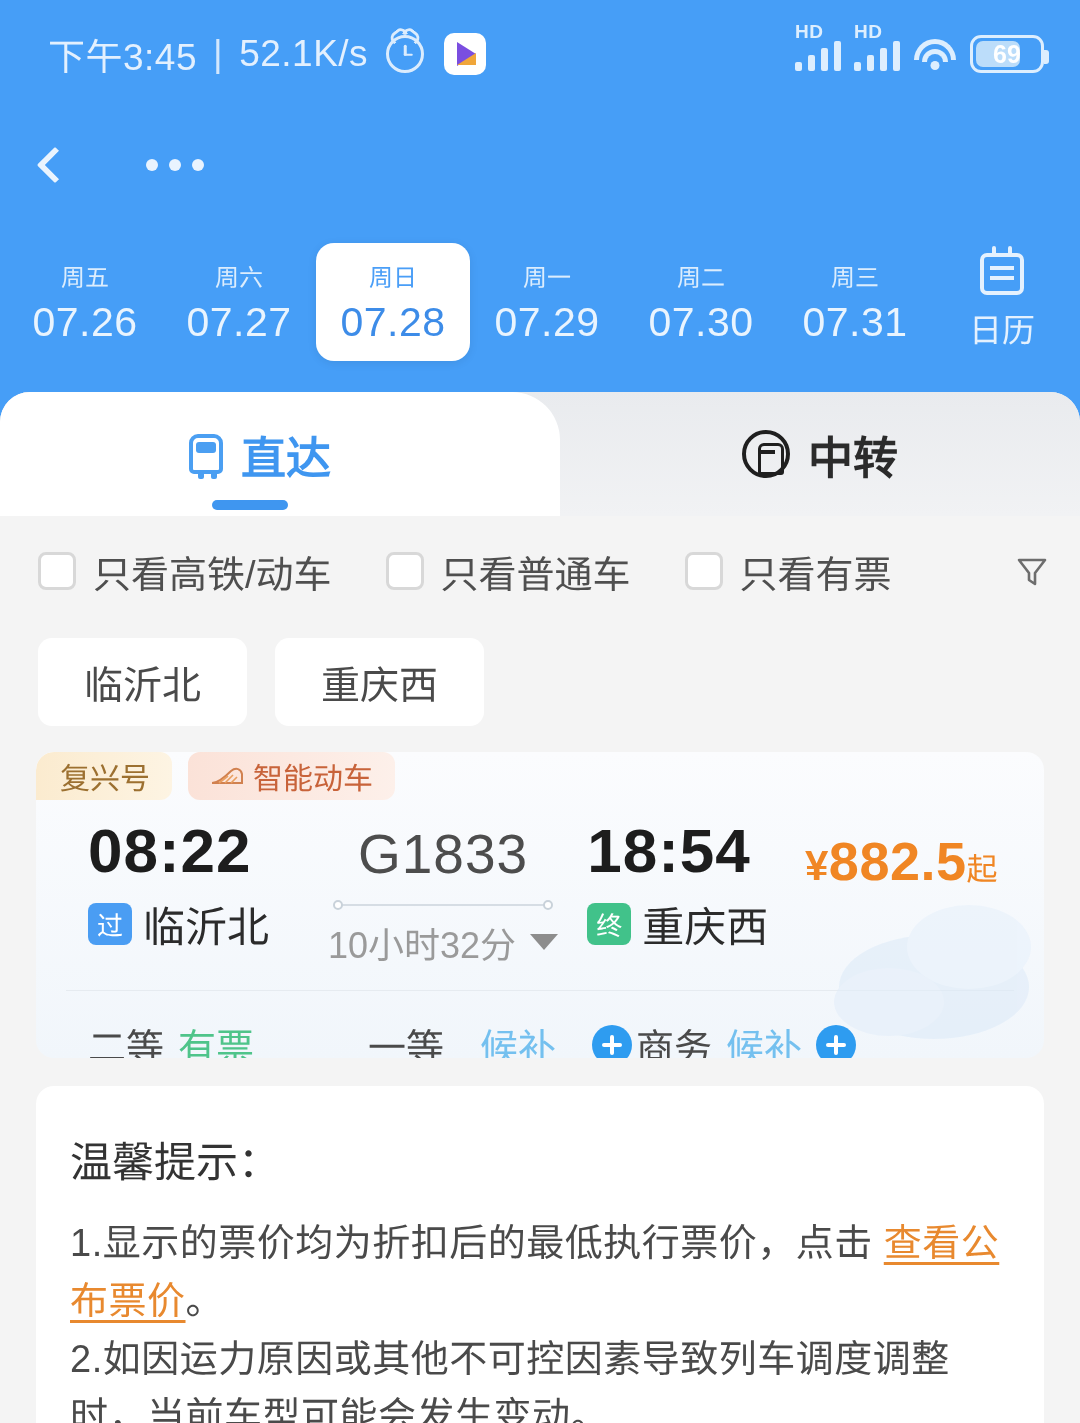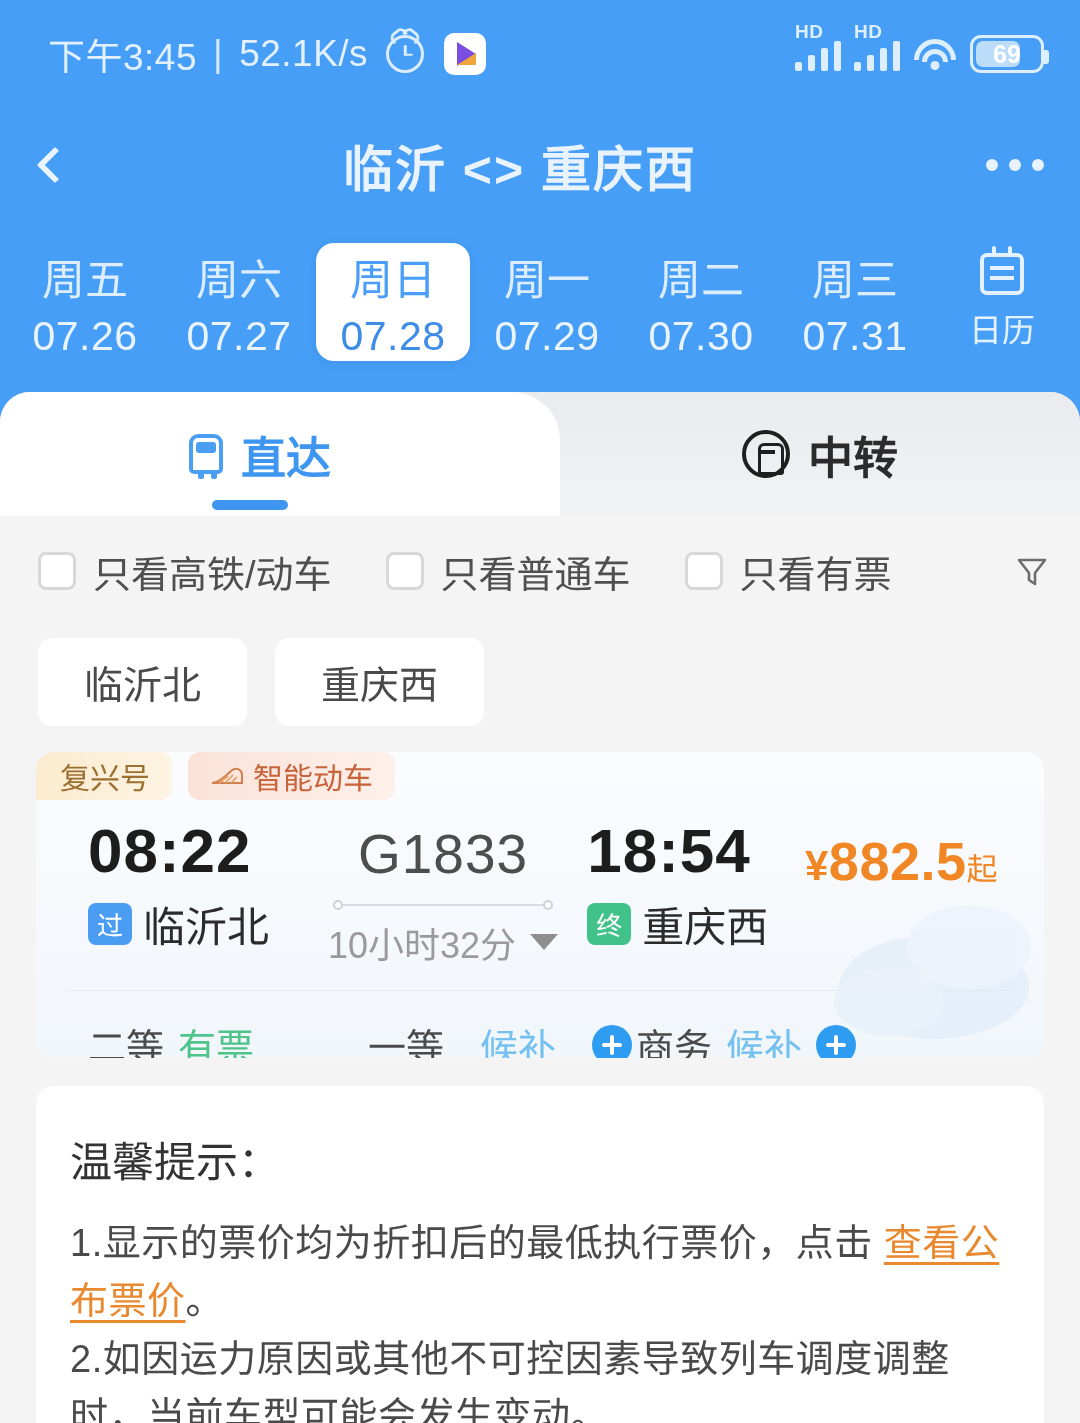--- a/index.html
+++ b/index.html
@@ -240,21 +240,21 @@
     height: 118px;
     display: flex;
     flex-direction: column;
     align-items: center;
     justify-content: center;
     gap: 6px;
     cursor: pointer;
     border-radius: 18px;
   }
   .date-item .dow {
-    font-size: 43px;
+    font-size: 24px;
     color: #dcedfd;
     font-weight: 400;
   }
   .date-item .dnum {
     font-size: 41px;
     color: #e9f4fe;
     font-weight: 400;
     letter-spacing: .5px;
   }
   .date-item.active {
@@ -701,21 +701,20 @@
         <span class="fill"></span>
         <span class="pct">69</span>
       </span>
     </div>
   </div>
 
   <div class="nav-bar">
     <div class="back-btn">
       <span class="chev-left"></span>
     </div>
-    <div class="nav-title">临沂 &lt;&gt; 重庆西</div>
     <div class="more-btn">
       <span></span>
       <span></span>
       <span></span>
     </div>
   </div>
 
   <div class="date-strip">
     <div class="date-item">
       <span class="dow">周五</span>

